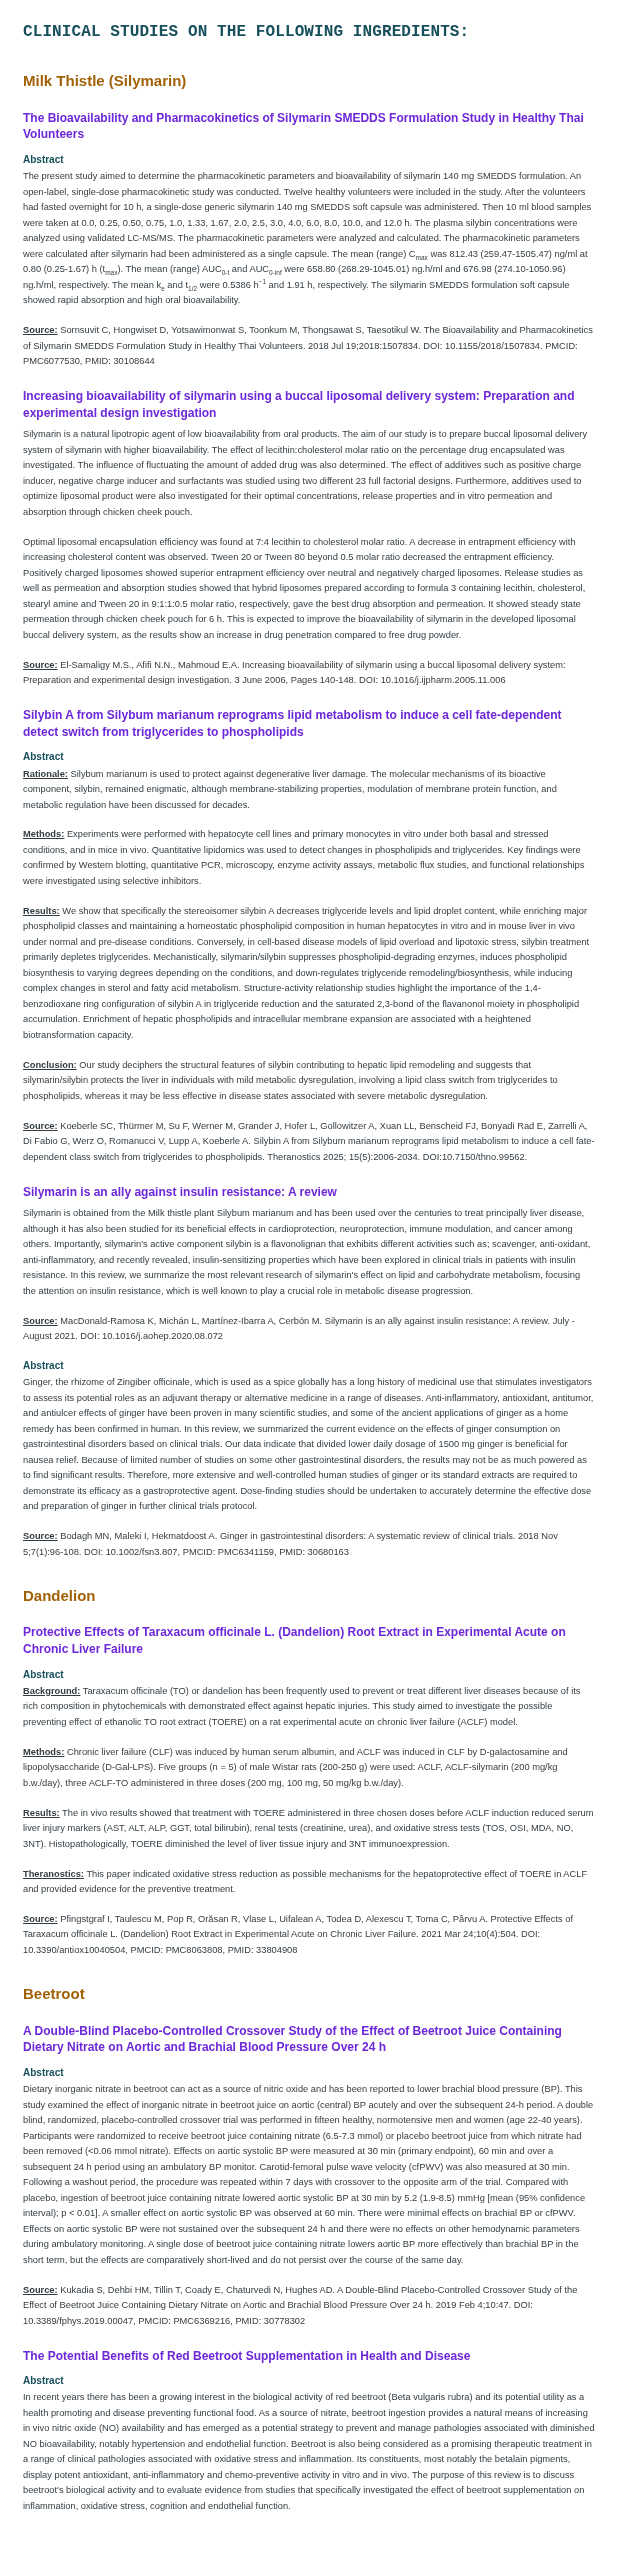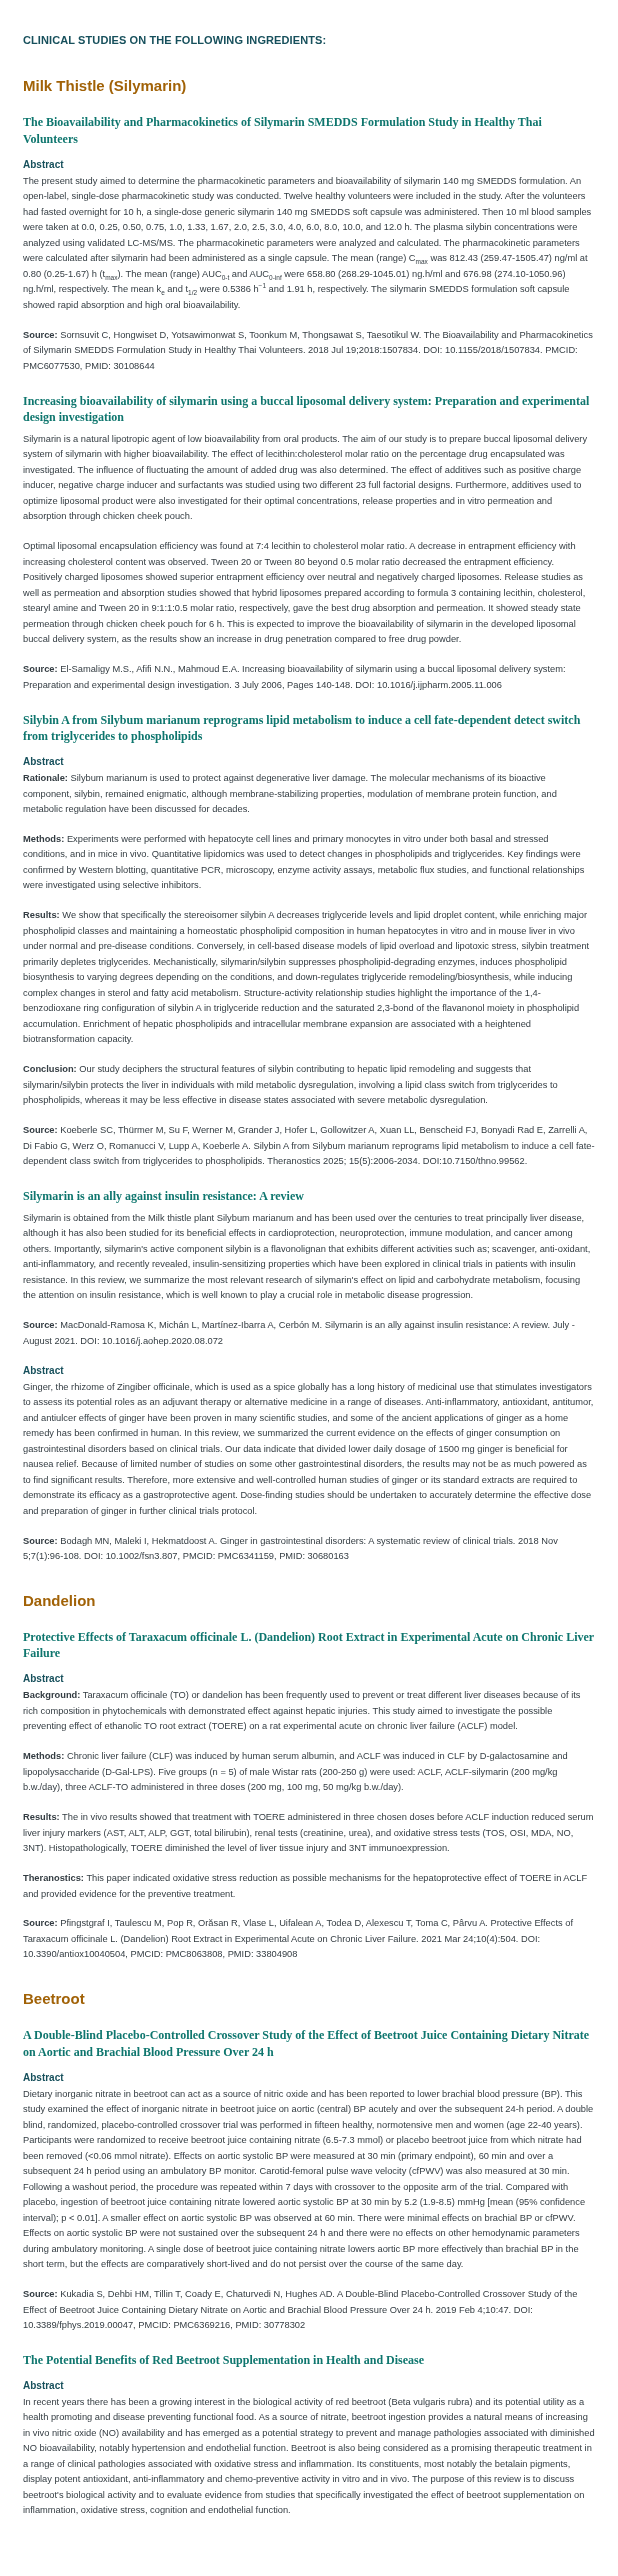--- a/index.html
+++ b/index.html
@@ -12,57 +12,58 @@
     color: #333c42;
     -webkit-font-smoothing: antialiased;
   }
   .page {
     width: 618px;
     box-sizing: border-box;
     padding: 21.6px 23px 20.6px 23px;
     background: #ffffff;
   }
   h1.doc-title {
-    font-size: 11px;
+    font-size: 16px;
     line-height: 1.3;
     color: #17505c;
-    margin: 11px 0 30px 0;
+    margin: 0 0 30px 0;
     font-weight: 700;
     letter-spacing: 0.1px;
+    font-family: Liberation Mono, monospace;
   }
   h2.ingredient {
     font-size: 15px;
     line-height: 1.25;
     color: #a16207;
     margin: 27px 0 12.4px 0;
     font-weight: 700;
   }
   h3.study-title {
     font-size: 12px;
     line-height: 1.38;
-    color: #0f766e;
+    color: #6d28d9;
     margin: 18.5px 0 6.2px 0;
     font-weight: 700;
-    font-family: Liberation Serif, serif;
   }
   h4.abstract-label {
     font-size: 10px;
     line-height: 1.3;
     color: #17505c;
     margin: 10.3px 0 3.1px 0;
     font-weight: 700;
   }
   p {
     font-size: 9.3px;
     line-height: 15.5px;
     margin: 0 0 14.4px 0;
   }
   p strong {
     font-weight: 700;
     color: #333c42;
+    text-decoration: underline;
   }
   sub, sup {
     font-size: 70%;
     line-height: 0;
   }
   .first-section { margin-top: 0; }
 </style>
 </head>
 <body>
 
@@ -73,21 +74,21 @@
   <h2 class="ingredient first-section">Milk Thistle (Silymarin)</h2>
 
   <h3 class="study-title">The Bioavailability and Pharmacokinetics of Silymarin SMEDDS Formulation Study in Healthy Thai Volunteers</h3>
   <h4 class="abstract-label">Abstract</h4>
   <p><span>The present study aimed to determine the pharmacokinetic parameters and bioavailability of silymarin 140 mg SMEDDS formulation. An open-label, single-dose pharmacokinetic study was conducted. Twelve healthy volunteers were included in the study. After the volunteers had fasted overnight for 10 h, a single-dose generic silymarin 140 mg SMEDDS soft capsule was administered. Then 10 ml blood samples were taken at 0.0, 0.25, 0.50, 0.75, 1.0, 1.33, 1.67, 2.0, 2.5, 3.0, 4.0, 6.0, 8.0, 10.0, and 12.0 h. The plasma silybin concentrations were analyzed using validated LC-MS/MS. The pharmacokinetic parameters were analyzed and calculated. The pharmacokinetic parameters were calculated after silymarin had been administered as a single capsule. The mean (range) C</span><sub>max</sub><span> was 812.43 (259.47-1505.47) ng/ml at 0.80 (0.25-1.67) h (t</span><sub>max</sub><span>). The mean (range) AUC</span><sub>0-t</sub><span> and AUC</span><sub>0-inf</sub><span> were 658.80 (268.29-1045.01) ng.h/ml and 676.98 (274.10-1050.96) ng.h/ml, respectively. The mean k</span><sub>e</sub><span> and t</span><sub>1/2</sub><span> were 0.5386 h</span><sup>−1</sup><span> and 1.91 h, respectively. The silymarin SMEDDS formulation soft capsule showed rapid absorption and high oral bioavailability.</span></p>
   <p class="source"><strong>Source:</strong> <span>Sornsuvit C, Hongwiset D, Yotsawimonwat S, Toonkum M, Thongsawat S, Taesotikul W. The Bioavailability and Pharmacokinetics of Silymarin SMEDDS Formulation Study in Healthy Thai Volunteers. 2018 Jul 19;2018:1507834. DOI: 10.1155/2018/1507834. PMCID: PMC6077530, PMID: 30108644</span></p>
 
   <h3 class="study-title">Increasing bioavailability of silymarin using a buccal liposomal delivery system: Preparation and experimental design investigation</h3>
   <p>Silymarin is a natural lipotropic agent of low bioavailability from oral products. The aim of our study is to prepare buccal liposomal delivery system of silymarin with higher bioavailability. The effect of lecithin:cholesterol molar ratio on the percentage drug encapsulated was investigated. The influence of fluctuating the amount of added drug was also determined. The effect of additives such as positive charge inducer, negative charge inducer and surfactants was studied using two different 23 full factorial designs. Furthermore, additives used to optimize liposomal product were also investigated for their optimal concentrations, release properties and in vitro permeation and absorption through chicken cheek pouch.</p>
   <p>Optimal liposomal encapsulation efficiency was found at 7:4 lecithin to cholesterol molar ratio. A decrease in entrapment efficiency with increasing cholesterol content was observed. Tween 20 or Tween 80 beyond 0.5 molar ratio decreased the entrapment efficiency. Positively charged liposomes showed superior entrapment efficiency over neutral and negatively charged liposomes. Release studies as well as permeation and absorption studies showed that hybrid liposomes prepared according to formula 3 containing lecithin, cholesterol, stearyl amine and Tween 20 in 9:1:1:0.5 molar ratio, respectively, gave the best drug absorption and permeation. It showed steady state permeation through chicken cheek pouch for 6 h. This is expected to improve the bioavailability of silymarin in the developed liposomal buccal delivery system, as the results show an increase in drug penetration compared to free drug powder.</p>
-  <p class="source"><strong>Source:</strong> <span>El-Samaligy M.S., Afifi N.N., Mahmoud E.A. Increasing bioavailability of silymarin using a buccal liposomal delivery system: Preparation and experimental design investigation. 3 July 2006, Pages 140-148. DOI: 10.1016/j.ijpharm.2005.11.006</span></p>
+  <p class="source"><strong>Source:</strong> <span>El-Samaligy M.S., Afifi N.N., Mahmoud E.A. Increasing bioavailability of silymarin using a buccal liposomal delivery system: Preparation and experimental design investigation. 3 June 2006, Pages 140-148. DOI: 10.1016/j.ijpharm.2005.11.006</span></p>
 
   <h3 class="study-title">Silybin A from Silybum marianum reprograms lipid metabolism to induce a cell fate-dependent detect switch from triglycerides to phospholipids</h3>
   <h4 class="abstract-label">Abstract</h4>
   <p><strong>Rationale:</strong> <span>Silybum marianum is used to protect against degenerative liver damage. The molecular mechanisms of its bioactive component, silybin, remained enigmatic, although membrane-stabilizing properties, modulation of membrane protein function, and metabolic regulation have been discussed for decades.</span></p>
   <p><strong>Methods:</strong> <span>Experiments were performed with hepatocyte cell lines and primary monocytes in vitro under both basal and stressed conditions, and in mice in vivo. Quantitative lipidomics was used to detect changes in phospholipids and triglycerides. Key findings were confirmed by Western blotting, quantitative PCR, microscopy, enzyme activity assays, metabolic flux studies, and functional relationships were investigated using selective inhibitors.</span></p>
   <p><strong>Results:</strong> <span>We show that specifically the stereoisomer silybin A decreases triglyceride levels and lipid droplet content, while enriching major phospholipid classes and maintaining a homeostatic phospholipid composition in human hepatocytes in vitro and in mouse liver in vivo under normal and pre-disease conditions. Conversely, in cell-based disease models of lipid overload and lipotoxic stress, silybin treatment primarily depletes triglycerides. Mechanistically, silymarin/silybin suppresses phospholipid-degrading enzymes, induces phospholipid biosynthesis to varying degrees depending on the conditions, and down-regulates triglyceride remodeling/biosynthesis, while inducing complex changes in sterol and fatty acid metabolism. Structure-activity relationship studies highlight the importance of the 1,4-benzodioxane ring configuration of silybin A in triglyceride reduction and the saturated 2,3-bond of the flavanonol moiety in phospholipid accumulation. Enrichment of hepatic phospholipids and intracellular membrane expansion are associated with a heightened biotransformation capacity.</span></p>
   <p><strong>Conclusion:</strong> <span>Our study deciphers the structural features of silybin contributing to hepatic lipid remodeling and suggests that silymarin/silybin protects the liver in individuals with mild metabolic dysregulation, involving a lipid class switch from triglycerides to phospholipids, whereas it may be less effective in disease states associated with severe metabolic dysregulation.</span></p>
   <p class="source"><strong>Source:</strong> <span>Koeberle SC, Thürmer M, Su F, Werner M, Grander J, Hofer L, Gollowitzer A, Xuan LL, Benscheid FJ, Bonyadi Rad E, Zarrelli A, Di Fabio G, Werz O, Romanucci V, Lupp A, Koeberle A. Silybin A from Silybum marianum reprograms lipid metabolism to induce a cell fate-dependent class switch from triglycerides to phospholipids. Theranostics 2025; 15(5):2006-2034. DOI:10.7150/thno.99562.</span></p>
 
   <h3 class="study-title">Silymarin is an ally against insulin resistance: A review</h3>

